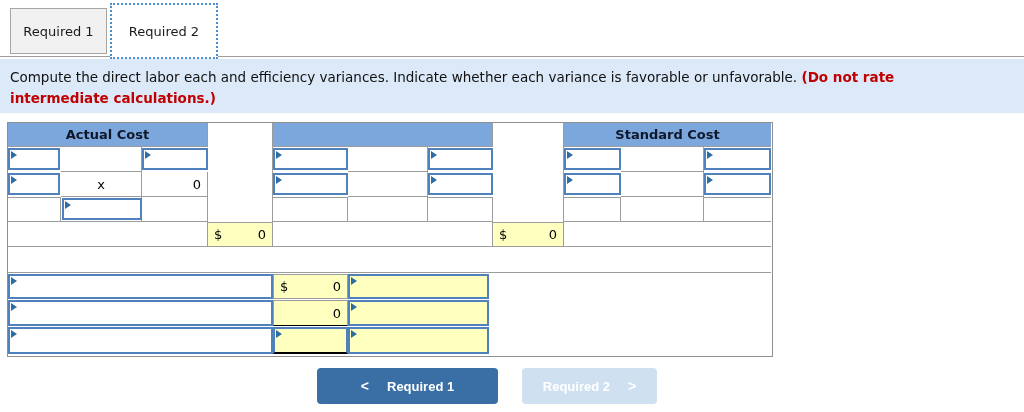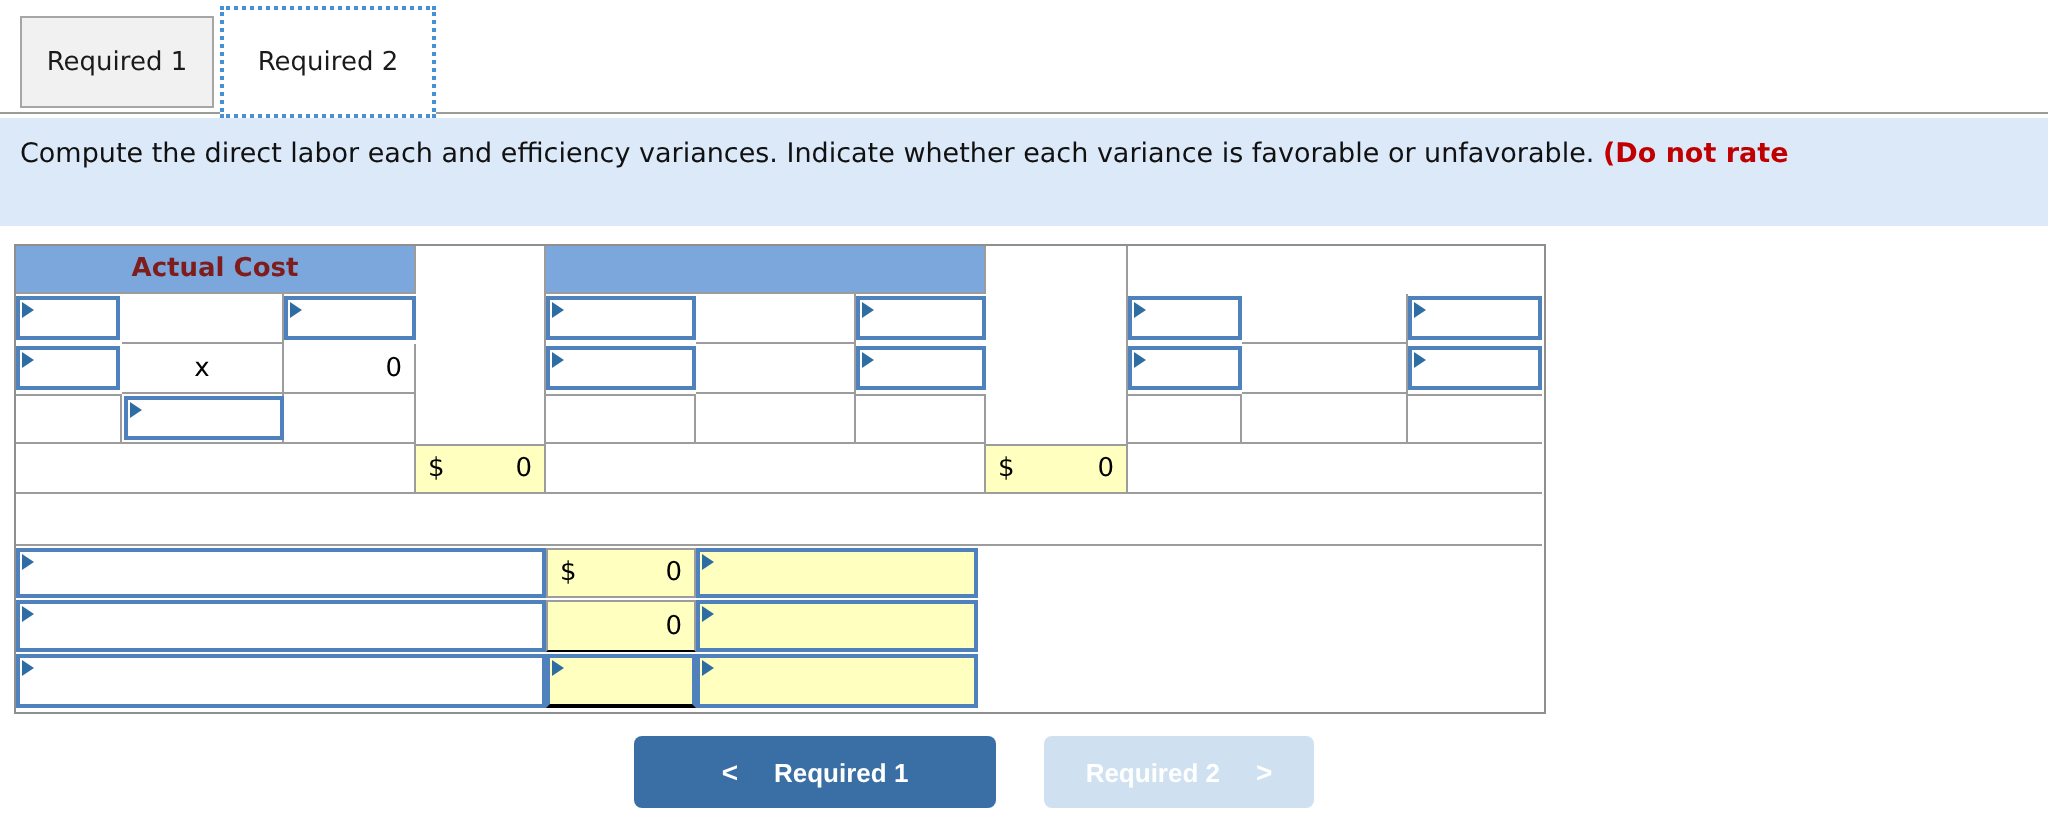--- a/index.html
+++ b/index.html
@@ -18,21 +18,21 @@
   .instruction{position:absolute;left:0;top:59px;width:1024px;height:54px;background:#dce9f8;
                box-sizing:border-box;padding:8px 10px 0 10px;font-size:13.5px;line-height:21px;color:#111;}
   .warn{color:#c00000;font-weight:bold;}
   
   .sheet{position:absolute;left:7px;top:122px;width:764px;height:233px;
          border:1px solid #8f8f8f;background:#ffffff;box-sizing:content-box;}
   .sheet > div{position:absolute;box-sizing:border-box;}
   .c{background:#ffffff;border-right:1px solid #9c9c9c;border-bottom:1px solid #9c9c9c;}
   .bt{border-top:1px solid #9c9c9c;}
   .blue{background:#7ba7dc;border-right:1px solid #9c9c9c;border-bottom:1px solid #9c9c9c;
-        display:flex;align-items:center;justify-content:center;font-weight:bold;font-size:13px;color:#7f1d1d;}
+        display:flex;align-items:center;justify-content:center;font-weight:bold;font-size:13px;color:#0f172a;}
   .dd{background:#ffffff;border:2px solid #4f81bd;cursor:pointer;}
   .ddy{background:#ffffc0;border:2px solid #4f81bd;cursor:pointer;}
   .tri{position:absolute;top:1px;left:1px;width:0;height:0;
        border-top:4px solid transparent;border-bottom:4px solid transparent;border-left:6px solid #2e6da4;}
   .val{display:flex;align-items:center;justify-content:space-between;
        padding:0 6px;font-size:13px;color:#000;}
   .yellow{background:#ffffc0;border:1px solid #9c9c9c;}
   .ctr{display:flex;align-items:center;justify-content:center;font-size:13px;color:#000;}
   .rgt{display:flex;align-items:center;justify-content:flex-end;padding-right:6px;font-size:13px;color:#000;}
   .blackb{border-bottom:1px solid #000;}
@@ -50,32 +50,36 @@
 <div class="tabbar-line"></div>
 <div class="tab tab-inactive">
   <span>Required 1</span>
 </div>
 <div class="tab tab-active">
   <span>Required 2</span>
 </div>
 
 <div class="instruction">
   <span>Compute the direct labor each and efficiency variances. Indicate whether each variance is favorable or unfavorable. </span><span class="warn">(Do not rate</span><br>
+  <span class="warn">intermediate calculations.)</span>
 </div>
 
 <div class="sheet">
 
   <div class="blue" style="left:0;top:0;width:200px;height:24px;">
     <span>Actual Cost</span>
   </div>
   <div class="c" style="left:200px;top:0;width:65px;height:99px;border-bottom:none;"></div>
   <div class="blue" style="left:265px;top:0;width:220px;height:24px;">
     <span></span>
   </div>
   <div class="c" style="left:485px;top:0;width:71px;height:99px;border-bottom:none;"></div>
+  <div class="blue" style="left:556px;top:0;width:207px;height:24px;border-right:none;">
+    <span>Standard Cost</span>
+  </div>
 
   <div class="dd" style="left:0;top:25px;width:52px;height:22px;">
       <span class="tri"></span>
     </div>
   <div class="c" style="left:53px;top:24px;width:81px;height:25px;"></div>
   <div class="dd" style="left:134px;top:25px;width:66px;height:22px;">
       <span class="tri"></span>
     </div>
 
   <div class="dd" style="left:265px;top:25px;width:75px;height:22px;">

